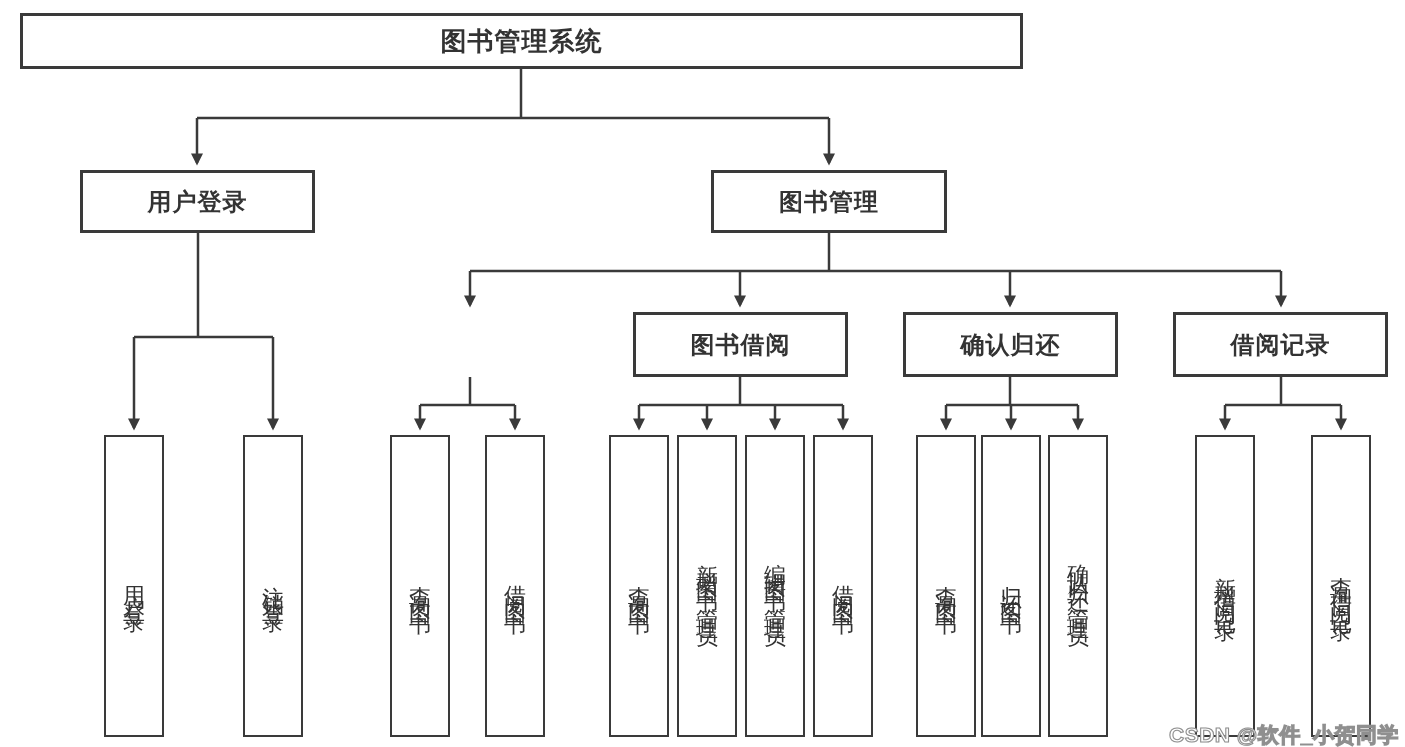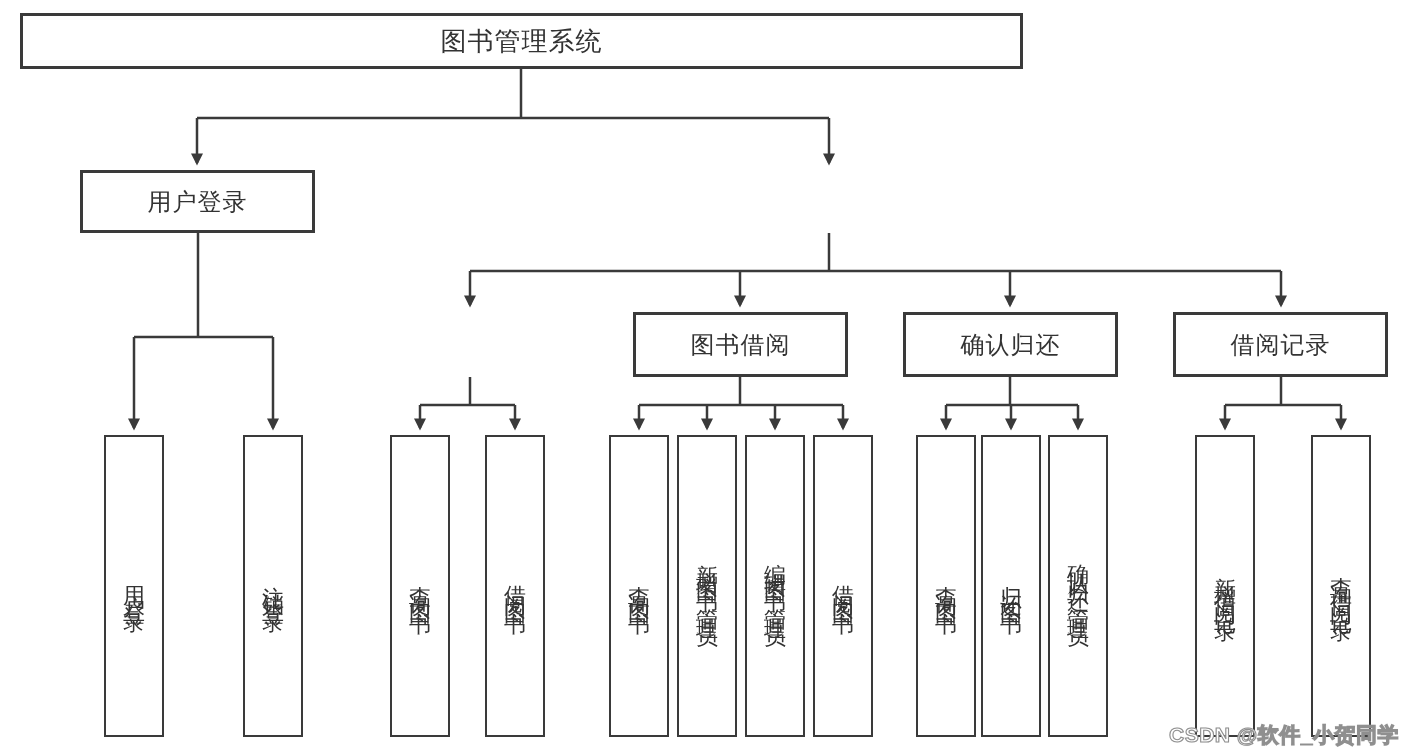--- a/index.html
+++ b/index.html
@@ -15,21 +15,21 @@
   .box{
     position:absolute;
     box-sizing:border-box;
     background:#ffffff;
     border:3px solid #3a3a3a;
     display:flex;
     align-items:center;
     justify-content:center;
     z-index:2;
   }
-  .hbox{font-size:24px;letter-spacing:1px;}
+  .hbox{font-size:24px;letter-spacing:1px;font-weight:bold;}
   .hbox.root{font-size:26px;}
   .vbox{border-width:2.5px;}
   .vbox span{
     writing-mode:vertical-rl;
     text-orientation:mixed;
     font-size:22px;
     letter-spacing:9px;
     line-height:1;
     white-space:nowrap;
   }
@@ -102,20 +102,23 @@
     </g>
   </svg>
 
   <div class="box hbox root" style="left:20px;top:13px;width:1003px;height:56px">
     <span>图书管理系统</span>
   </div>
 
   <div class="box hbox" style="left:80px;top:170px;width:235px;height:63px">
     <span>用户登录</span>
   </div>
+  <div class="box hbox" style="left:711px;top:170px;width:236px;height:63px">
+    <span>图书管理</span>
+  </div>
 
   <div class="box hbox" style="left:633px;top:312px;width:215px;height:65px">
     <span>图书借阅</span>
   </div>
   <div class="box hbox" style="left:903px;top:312px;width:215px;height:65px">
     <span>确认归还</span>
   </div>
   <div class="box hbox" style="left:1173px;top:312px;width:215px;height:65px">
     <span>借阅记录</span>
   </div>

